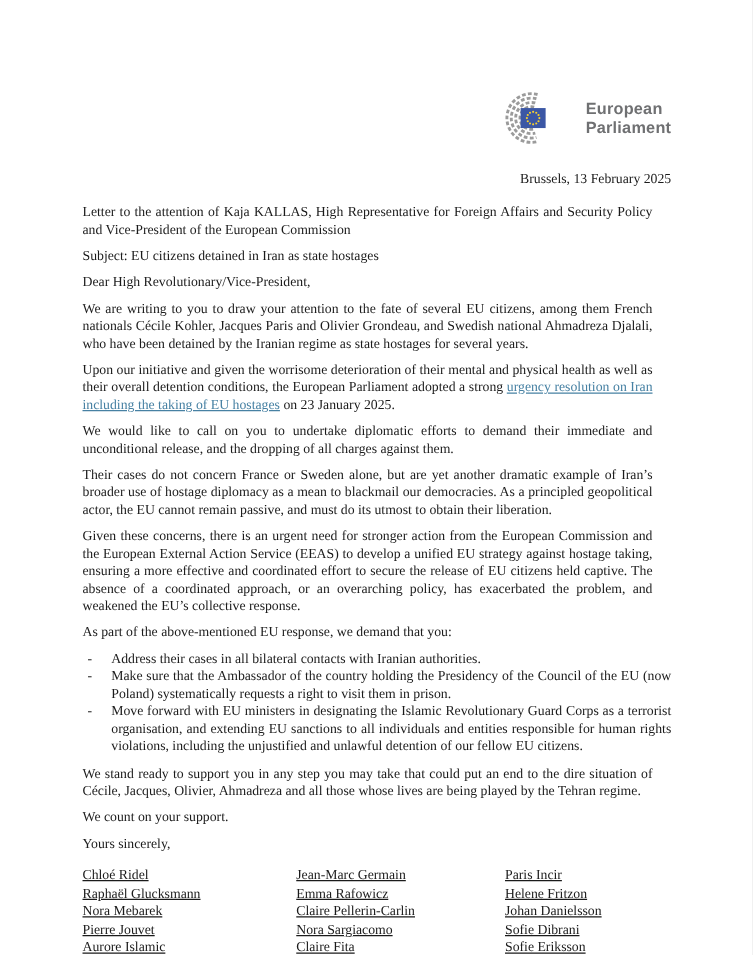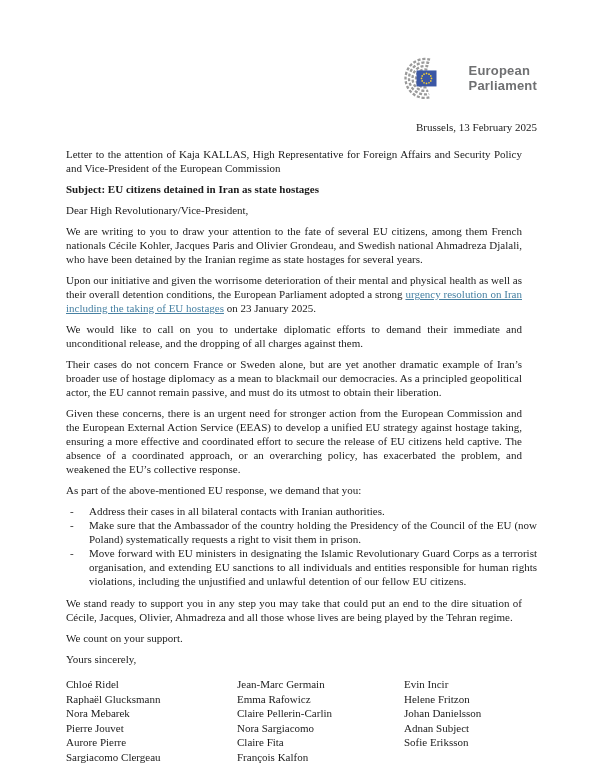--- a/index.html
+++ b/index.html
@@ -23,36 +23,37 @@
   }
   .logo-row {
     display: flex;
     justify-content: flex-end;
     align-items: center;
   }
   .logo {
     display: flex;
     align-items: center;
     gap: 23px;
+    margin-top: 16px;
   }
   .logo-text {
     font-family: "Liberation Sans", sans-serif;
     font-size: 13px;
     line-height: 14.5px;
     font-weight: 600;
     color: #6f7072;
     letter-spacing: 0.2px;
   }
   .date {
     text-align: right;
     margin-top: 20px;
   }
   p { margin: 0 15px 7px 0; text-align: justify; }
   .attention { margin-top: 13px; }
-  .subject { font-weight: bold; margin-top: 6px; }
+  .subject { font-weight: normal; margin-top: 6px; }
   .link {
     color: #4781a3;
     text-decoration: underline;
     cursor: pointer;
   }
   .bullets { margin: 0 0 8px 0; }
   .bullet {
     display: flex;
     align-items: flex-start;
   }
@@ -62,21 +63,21 @@
   }
   .bullet .bullet-text {
     flex: 1;
     text-align: justify;
   }
   .signatures {
     display: grid;
     grid-template-columns: 171px 167px 1fr;
     margin-top: 11px;
   }
-  .sig-col div { line-height: 14.5px; }
+  .sig-col div { line-height: 14.5px; text-decoration: underline; }
 </style>
 </head>
 <body>
 
 <div class="page">
 
   <div class="logo-row">
     <div class="logo">
       <svg width="56" height="43" viewBox="0 0 56 42.5">
         <g fill="none" stroke="#9b9b9b" stroke-width="2.3" stroke-dasharray="3 1.8">
@@ -148,34 +149,34 @@
   <p>We count on your support.</p>
 
   <p>Yours sincerely,</p>
 
   <div class="signatures">
     <div class="sig-col">
       <div>Chloé Ridel</div>
       <div>Raphaël Glucksmann</div>
       <div>Nora Mebarek</div>
       <div>Pierre Jouvet</div>
-      <div>Aurore Pierre</div>
+      <div>Aurore Islamic</div>
       <div>Sargiacomo Clergeau</div>
       <div>Murielle Laurent</div>
     </div>
     <div class="sig-col">
       <div>Jean-Marc Germain</div>
       <div>Emma Rafowicz</div>
       <div>Claire Pellerin-Carlin</div>
       <div>Nora Sargiacomo</div>
       <div>Claire Fita</div>
       <div>François Kalfon</div>
     </div>
     <div class="sig-col">
-      <div>Evin Incir</div>
+      <div>Paris Incir</div>
       <div>Helene Fritzon</div>
       <div>Johan Danielsson</div>
-      <div>Adnan Subject</div>
+      <div>Sofie Dibrani</div>
       <div>Sofie Eriksson</div>
     </div>
   </div>
 
 </div>
 
 </body></html>

